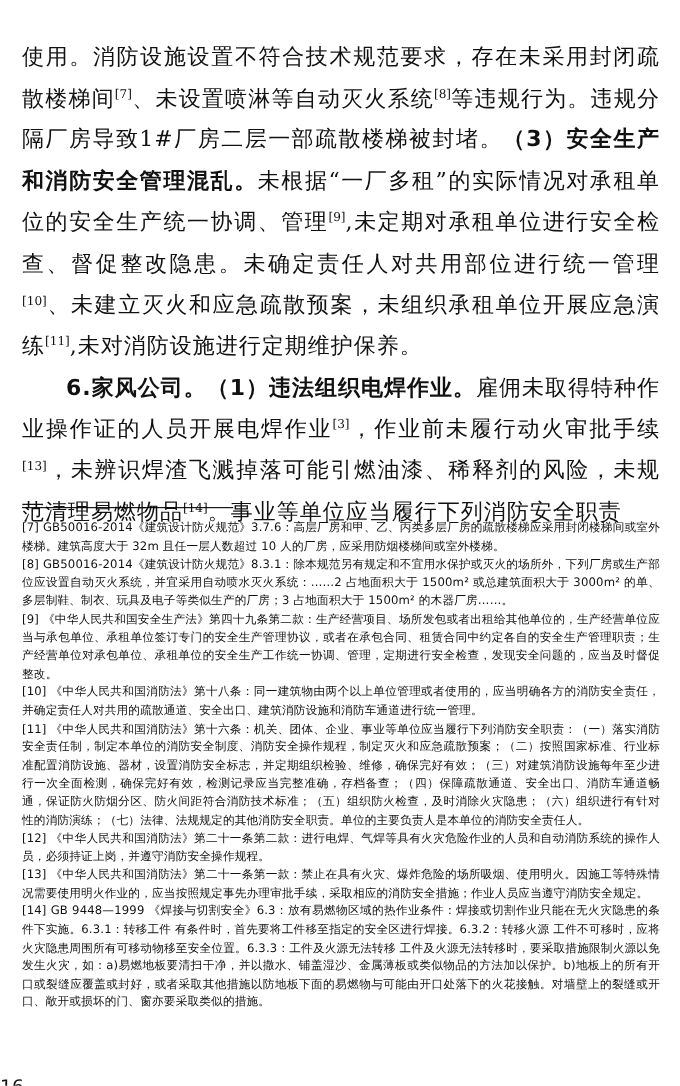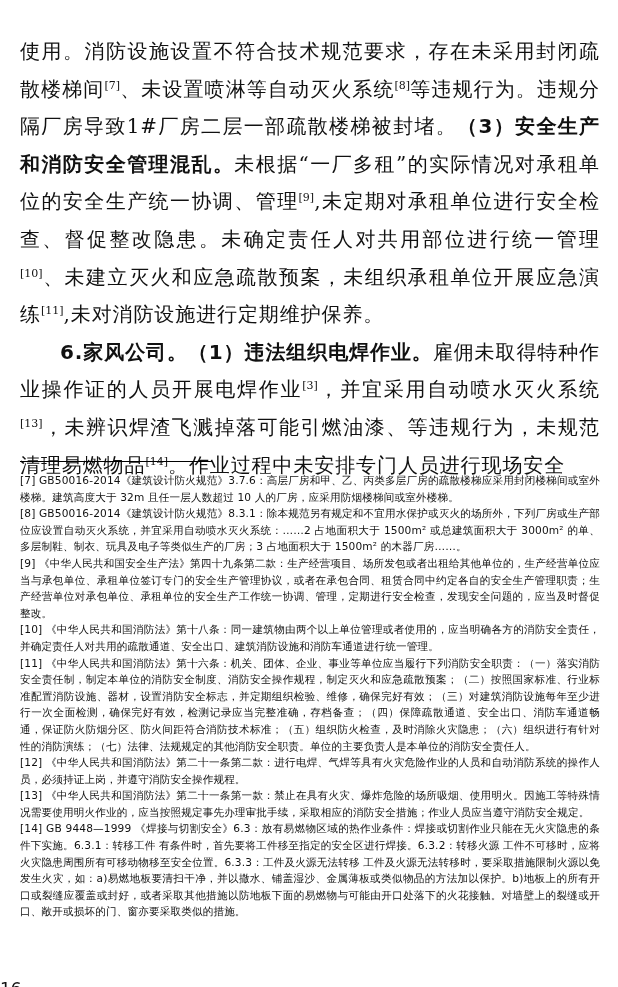--- a/index.html
+++ b/index.html
@@ -23,21 +23,21 @@
   .notes p { margin:0; }
   .pagenum { position:absolute; left:0; width:570px; top:964px; text-align:left;
     font-family:"DejaVu Sans", sans-serif; font-size:17px; }
 </style>
 </head>
 <body>
 
 <div class="page">
   <div class="body-text">
     <p><span>使用。消防设施设置不符合技术规范要求，存在未采用封闭疏散楼梯间</span><sup>[7]</sup><span>、未设置喷淋等自动灭火系统</span><sup>[8]</sup><span>等违规行为。违规分隔厂房导致1#厂房二层一部疏散楼梯被封堵。</span><span class="bold">（3）安全生产和消防安全管理混乱。</span><span>未根据“一厂多租”的实际情况对承租单位的安全生产统一协调、管理</span><sup>[9]</sup><span>,未定期对承租单位进行安全检查、督促整改隐患。未确定责任人对共用部位进行统一管理</span><sup>[10]</sup><span>、未建立灭火和应急疏散预案，未组织承租单位开展应急演练</span><sup>[11]</sup><span>,未对消防设施进行定期维护保养。</span></p>
-    <p class="indent"><span class="bold">6.家风公司。（1）违法组织电焊作业。</span><span>雇佣未取得特种作业操作证的人员开展电焊作业</span><sup>[3]</sup><span>，并宜采用自动喷水灭火系统</span><sup>[13]</sup><span>，未辨识焊渣飞溅掉落可能引燃油漆、等违规行为，未规范清理易燃物品</span><sup>[14]</sup><span>。作业过程中未安排专门人员进行现场安全</span></p>
+    <p class="indent"><span class="bold">6.家风公司。（1）违法组织电焊作业。</span><span>雇佣未取得特种作业操作证的人员开展电焊作业</span><sup>[3]</sup><span>，作业前未履行动火审批手续</span><sup>[13]</sup><span>，未辨识焊渣飞溅掉落可能引燃油漆、稀释剂的风险，未规范清理易燃物品</span><sup>[14]</sup><span>。事业等单位应当履行下列消防安全职责</span></p>
   </div>
 
   <div class="sep"></div>
 
   <div class="notes">
     <p>[7] GB50016-2014《建筑设计防火规范》3.7.6：高层厂房和甲、乙、丙类多层厂房的疏散楼梯应采用封闭楼梯间或室外楼梯。建筑高度大于 32m 且任一层人数超过 10 人的厂房，应采用防烟楼梯间或室外楼梯。</p>
     <p>[8] GB50016-2014《建筑设计防火规范》8.3.1：除本规范另有规定和不宜用水保护或灭火的场所外，下列厂房或生产部位应设置自动灭火系统，并宜采用自动喷水灭火系统：……2 占地面积大于 1500m² 或总建筑面积大于 3000m² 的单、多层制鞋、制衣、玩具及电子等类似生产的厂房；3 占地面积大于 1500m² 的木器厂房……。</p>
     <p>[9] 《中华人民共和国安全生产法》第四十九条第二款：生产经营项目、场所发包或者出租给其他单位的，生产经营单位应当与承包单位、承租单位签订专门的安全生产管理协议，或者在承包合同、租赁合同中约定各自的安全生产管理职责；生产经营单位对承包单位、承租单位的安全生产工作统一协调、管理，定期进行安全检查，发现安全问题的，应当及时督促整改。</p>
     <p>[10] 《中华人民共和国消防法》第十八条：同一建筑物由两个以上单位管理或者使用的，应当明确各方的消防安全责任，并确定责任人对共用的疏散通道、安全出口、建筑消防设施和消防车通道进行统一管理。</p>
     <p>[11] 《中华人民共和国消防法》第十六条：机关、团体、企业、事业等单位应当履行下列消防安全职责：（一）落实消防安全责任制，制定本单位的消防安全制度、消防安全操作规程，制定灭火和应急疏散预案；（二）按照国家标准、行业标准配置消防设施、器材，设置消防安全标志，并定期组织检验、维修，确保完好有效；（三）对建筑消防设施每年至少进行一次全面检测，确保完好有效，检测记录应当完整准确，存档备查；（四）保障疏散通道、安全出口、消防车通道畅通，保证防火防烟分区、防火间距符合消防技术标准；（五）组织防火检查，及时消除火灾隐患；（六）组织进行有针对性的消防演练；（七）法律、法规规定的其他消防安全职责。单位的主要负责人是本单位的消防安全责任人。</p>

